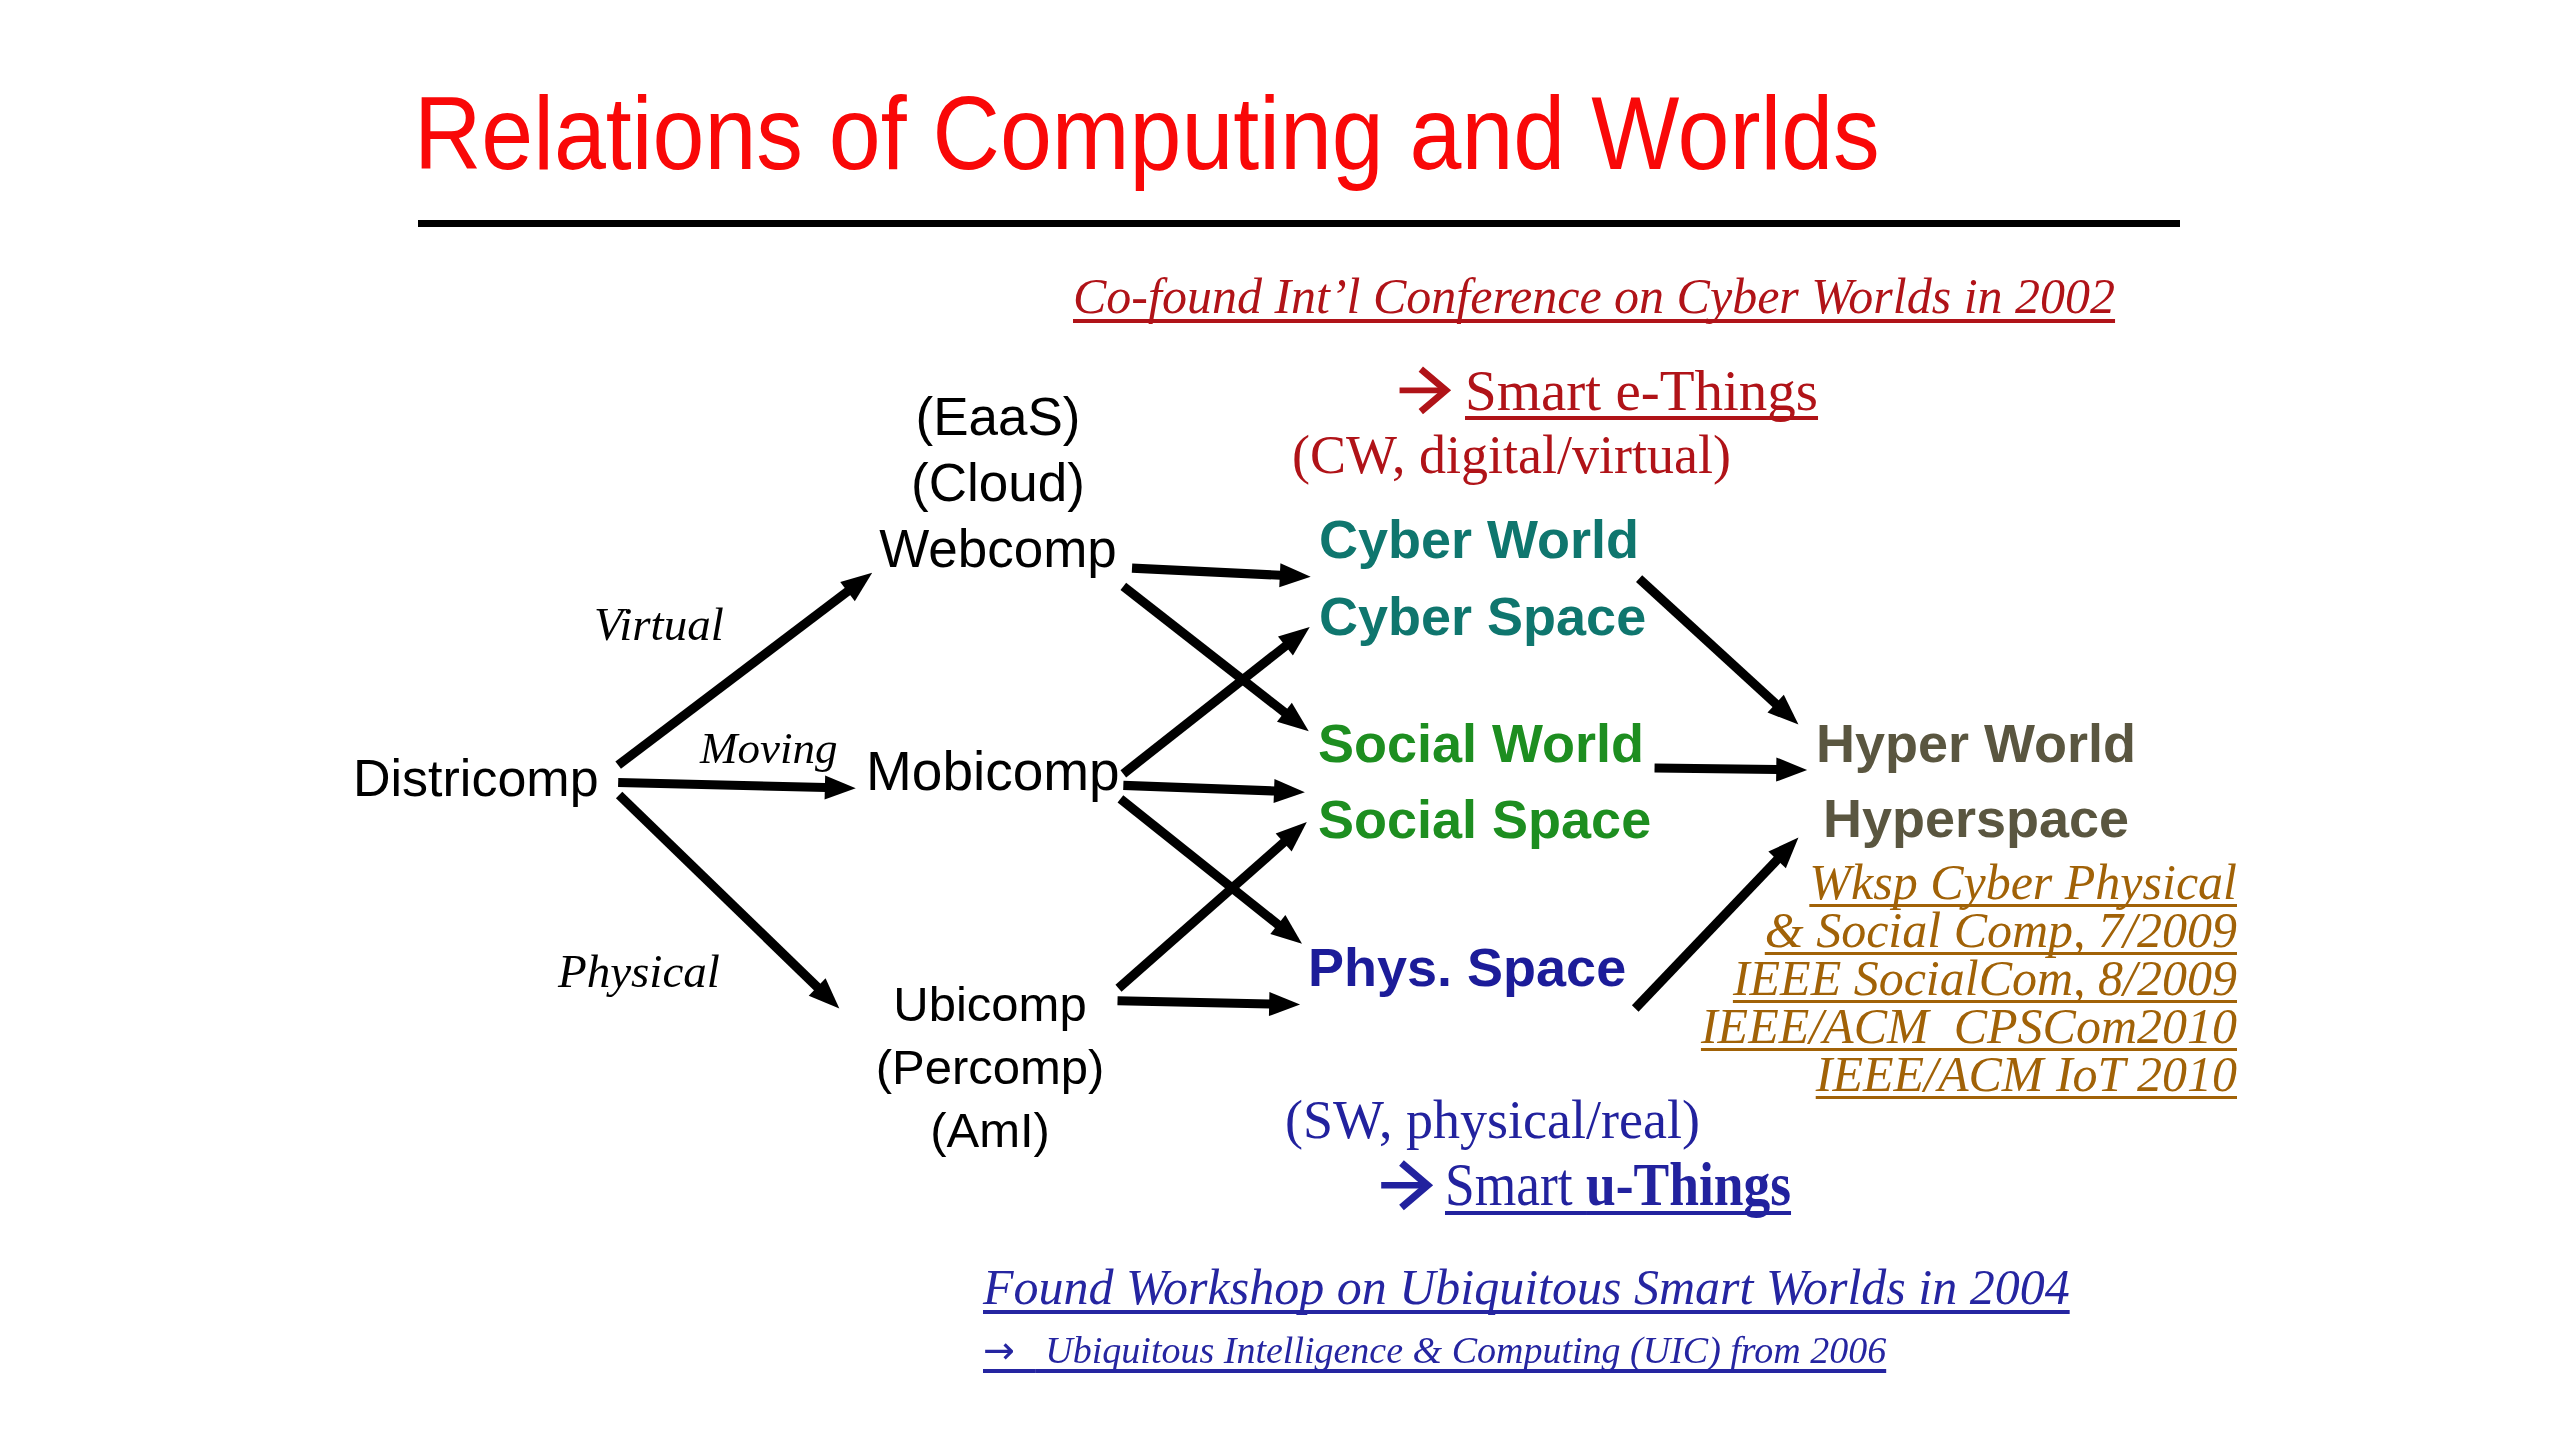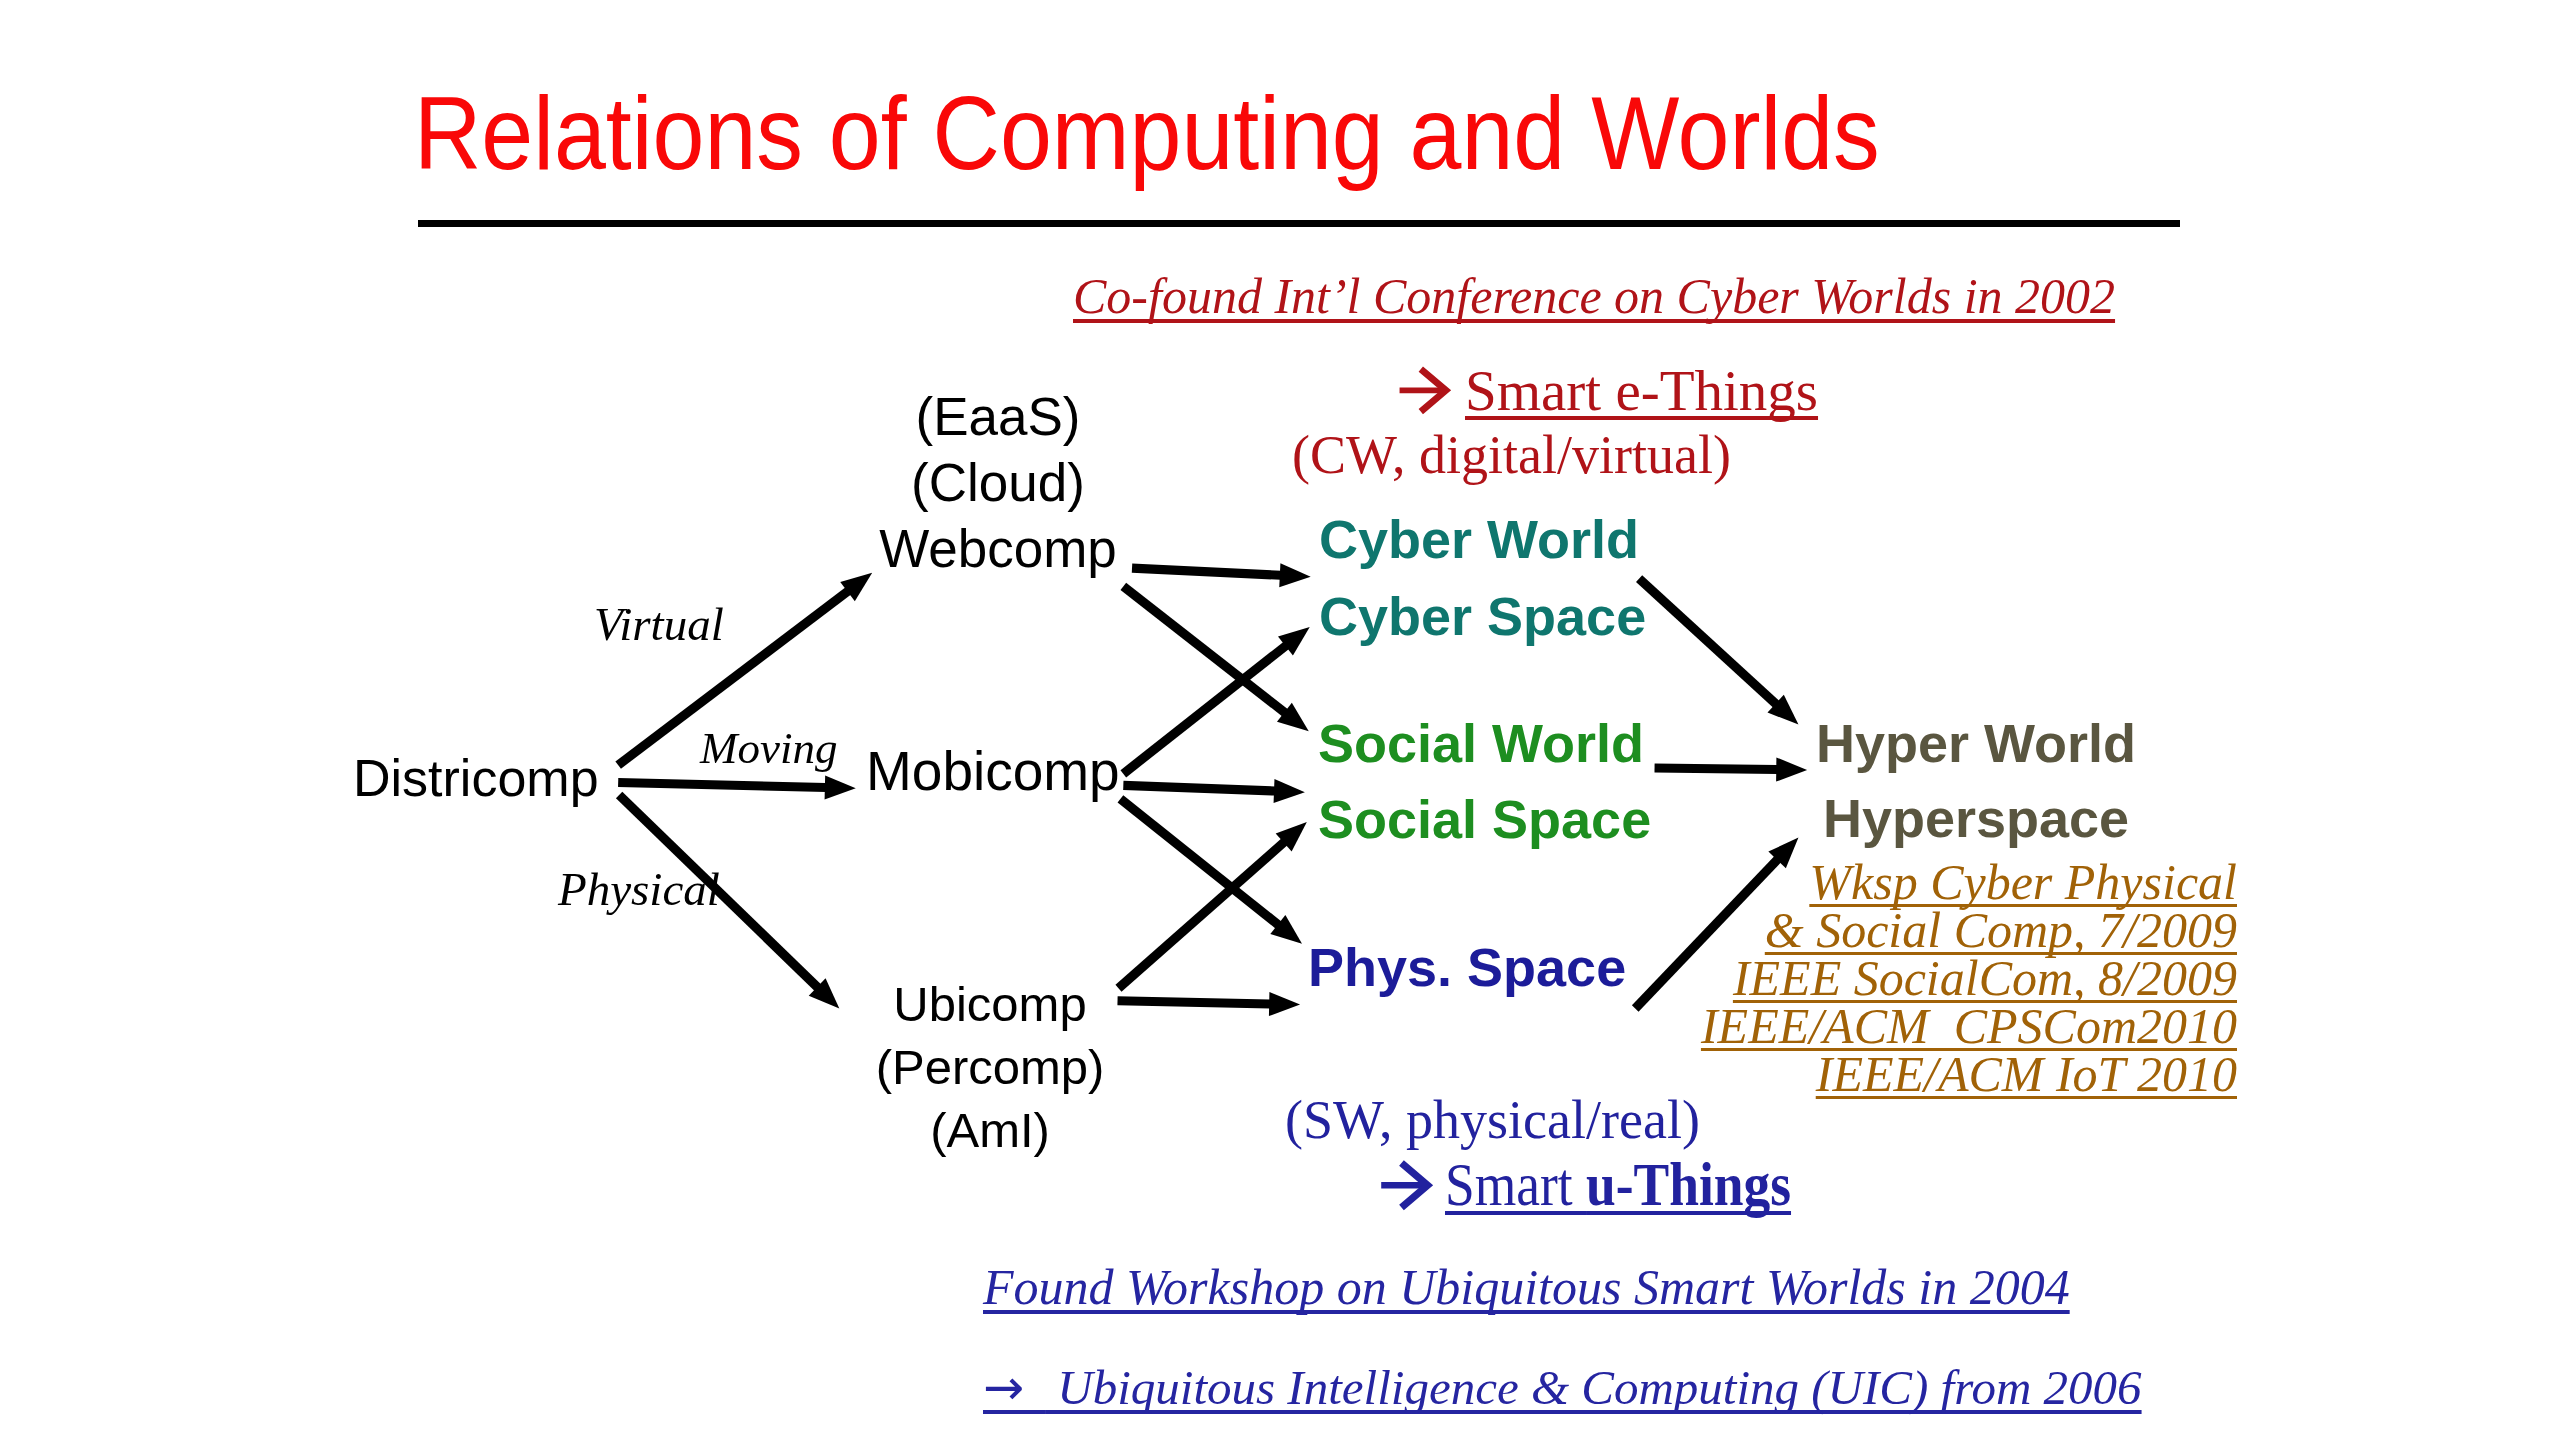--- a/index.html
+++ b/index.html
@@ -110,20 +110,20 @@
       <div class="u3">IEEE/ACM  CPSCom2010</div>
       <div class="u3">IEEE/ACM IoT 2010</div>
     </div>
 
   <div class="txt serif" style="left: 1285px; top: 1093px; font-size: 54px; color: rgb(34, 34, 158);">(SW, physical/real)</div>
 
   <div class="txt serif u" style="left: 1445px; top: 1153px; font-size: 62px; transform: scaleX(0.862); transform-origin: 0px 0px; color: rgb(34, 34, 158);"><span>Smart </span><span class="b">u-Things</span></div>
 
   <div class="txt serif it u" style="left: 983px; top: 1262px; font-size: 50px; color: rgb(37, 37, 161);">Found Workshop on Ubiquitous Smart Worlds in 2004</div>
 
-  <div class="txt serif it u" style="left: 983px; top: 1331px; font-size: 49px; color: rgb(37, 37, 161); margin-top: 32px;"><span class="arrowglyph" style="letter-spacing:21px;">→</span><span> Ubiquitous Intelligence &amp; Computing (UIC) from 2006</span></div>
+  <div class="txt serif it u" style="left: 983px; top: 1331px; font-size: 38px; color: rgb(37, 37, 161);"><span class="arrowglyph" style="letter-spacing:21px;">→</span><span> Ubiquitous Intelligence &amp; Computing (UIC) from 2006</span></div>
 
   <div class="txt serif it" style="left:594px;top:601px;font-size:47px;color:#000;">Virtual</div>
   <div class="txt serif it" style="left:700px;top:726px;font-size:45px;color:#000;">Moving</div>
-  <div class="txt serif it" style="left:558px;top:866px;font-size:47px;color:#000;">Physical</div>
+  <div class="txt serif it" style="left:558px;top:948px;font-size:47px;color:#000;">Physical</div>
 
 </div>
 
 
 </body></html>

